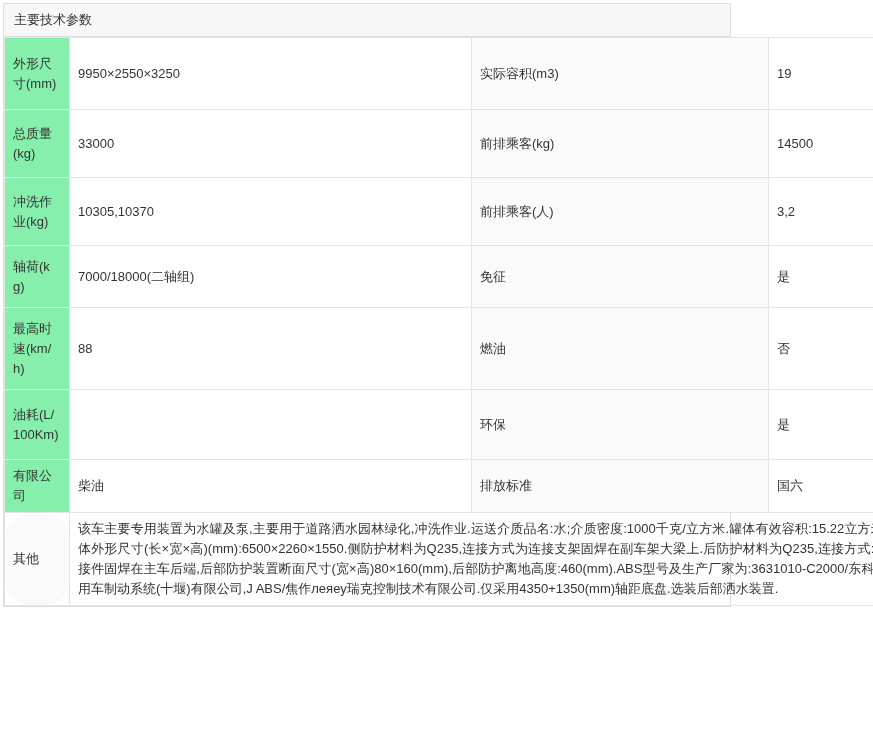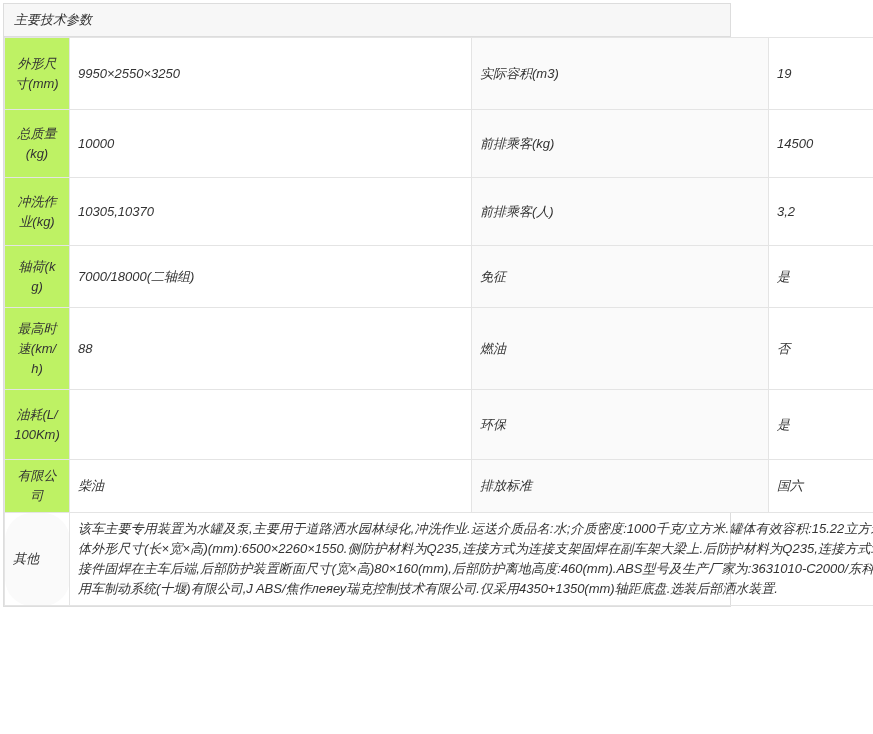--- a/index.html
+++ b/index.html
@@ -14,21 +14,20 @@
     width: 873px;
     height: 734px;
     overflow: hidden;
   }
   .spec-panel {
     width: 728px;
     margin: 3px 11px 0 3px;
     border: 1px solid #dddddd;
     box-sizing: border-box;
     background: #ffffff;
-    font-style: italic;
   }
   .panel-title {
     background: #f7f7f7;
     border-bottom: 1px solid #dddddd;
     padding: 8px 10px;
     font-size: 13px;
     color: #333333;
     line-height: 16px;
   }
   table.spec-table {
@@ -40,24 +39,24 @@
     border: 1px solid #e4e4e4;
     vertical-align: middle;
     font-size: 13px;
     color: #333333;
     line-height: 20px;
     padding: 6px 8px;
     word-break: break-all;
   }
   td.label {
     width: 48px;
-    background: #bef264;
+    background: #86efac;
     color: #333333;
     padding: 6px 5px;
-    text-align: center;
+    text-align: left;
   }
   td.value1 {
     width: 385px;
   }
   td.label2 {
     width: 280px;
     background: #fafafa;
     padding-left: 10px;
   }
   td.value2 {
@@ -91,21 +90,21 @@
   <table class="spec-table">
     <tbody>
       <tr class="row-h1">
         <td class="label">外形尺寸(mm)</td>
         <td class="value1">9950×2550×3250</td>
         <td class="label2">实际容积(m3)</td>
         <td class="value2">19</td>
       </tr>
       <tr class="row-h2">
         <td class="label">总质量(kg)</td>
-        <td class="value1">10000</td>
+        <td class="value1">33000</td>
         <td class="label2">前排乘客(kg)</td>
         <td class="value2">14500</td>
       </tr>
       <tr class="row-h2">
         <td class="label">冲洗作业(kg)</td>
         <td class="value1">10305,10370</td>
         <td class="label2">前排乘客(人)</td>
         <td class="value2">3,2</td>
       </tr>
       <tr class="row-h3">

